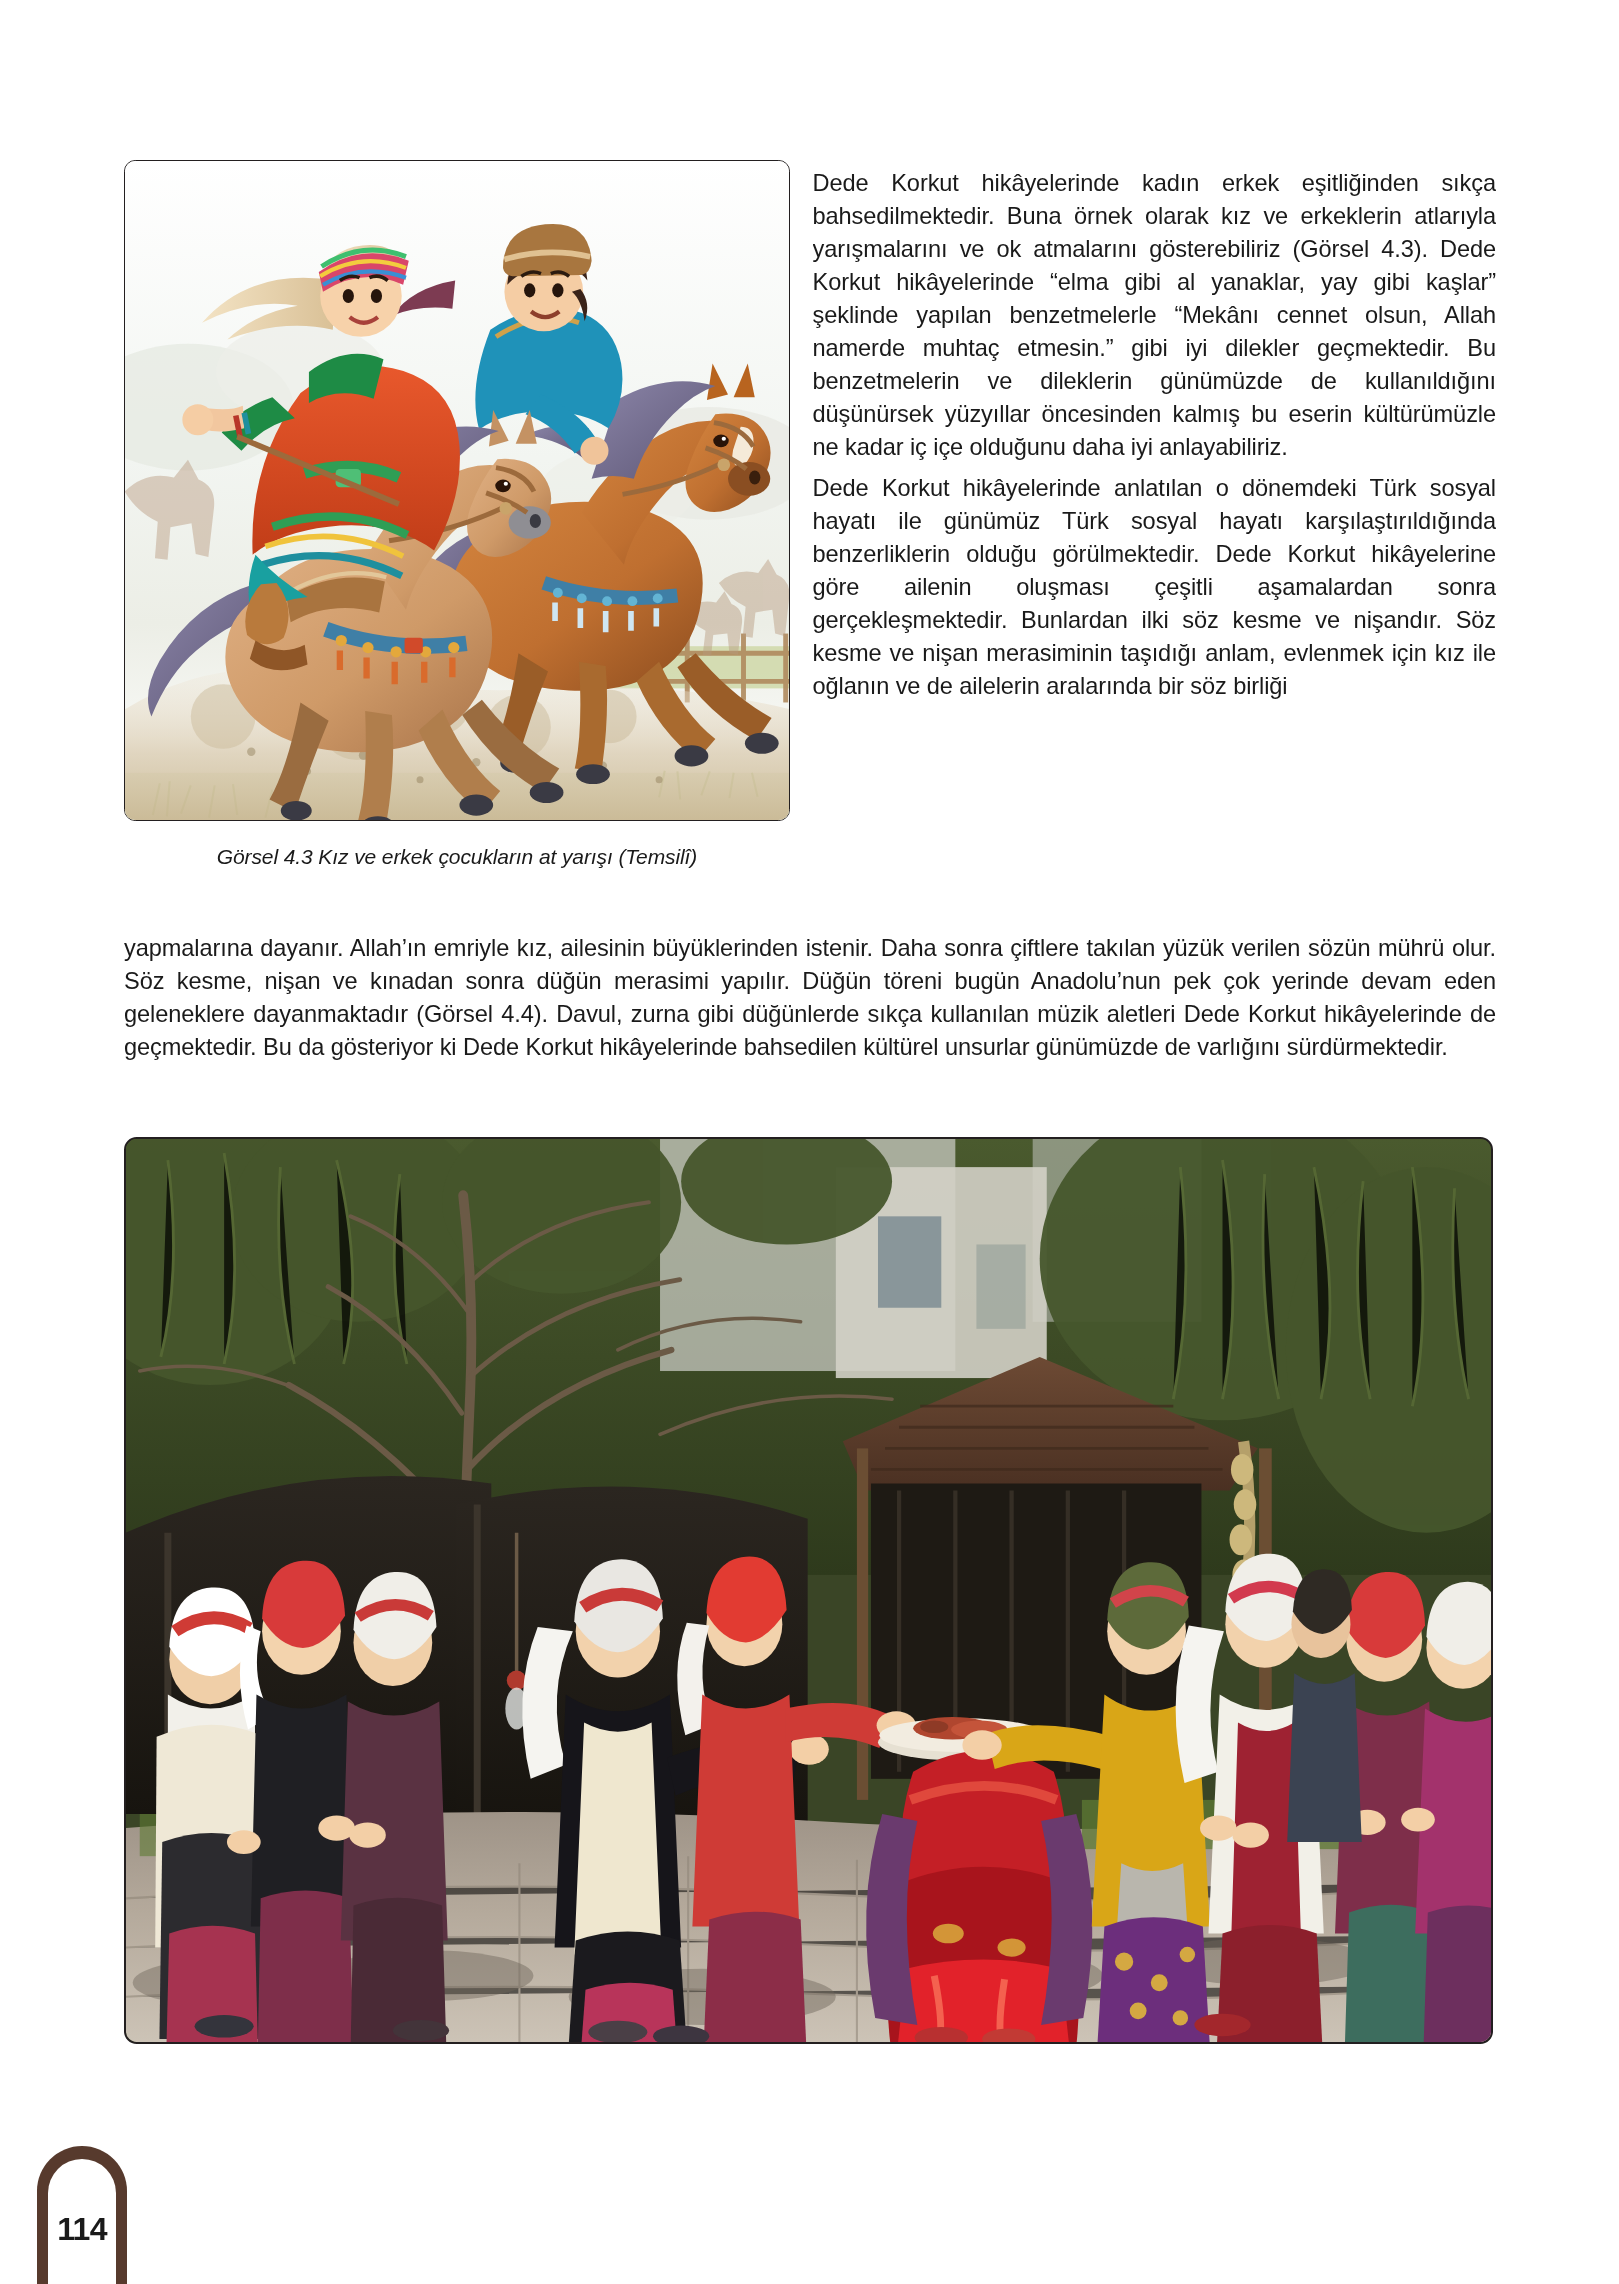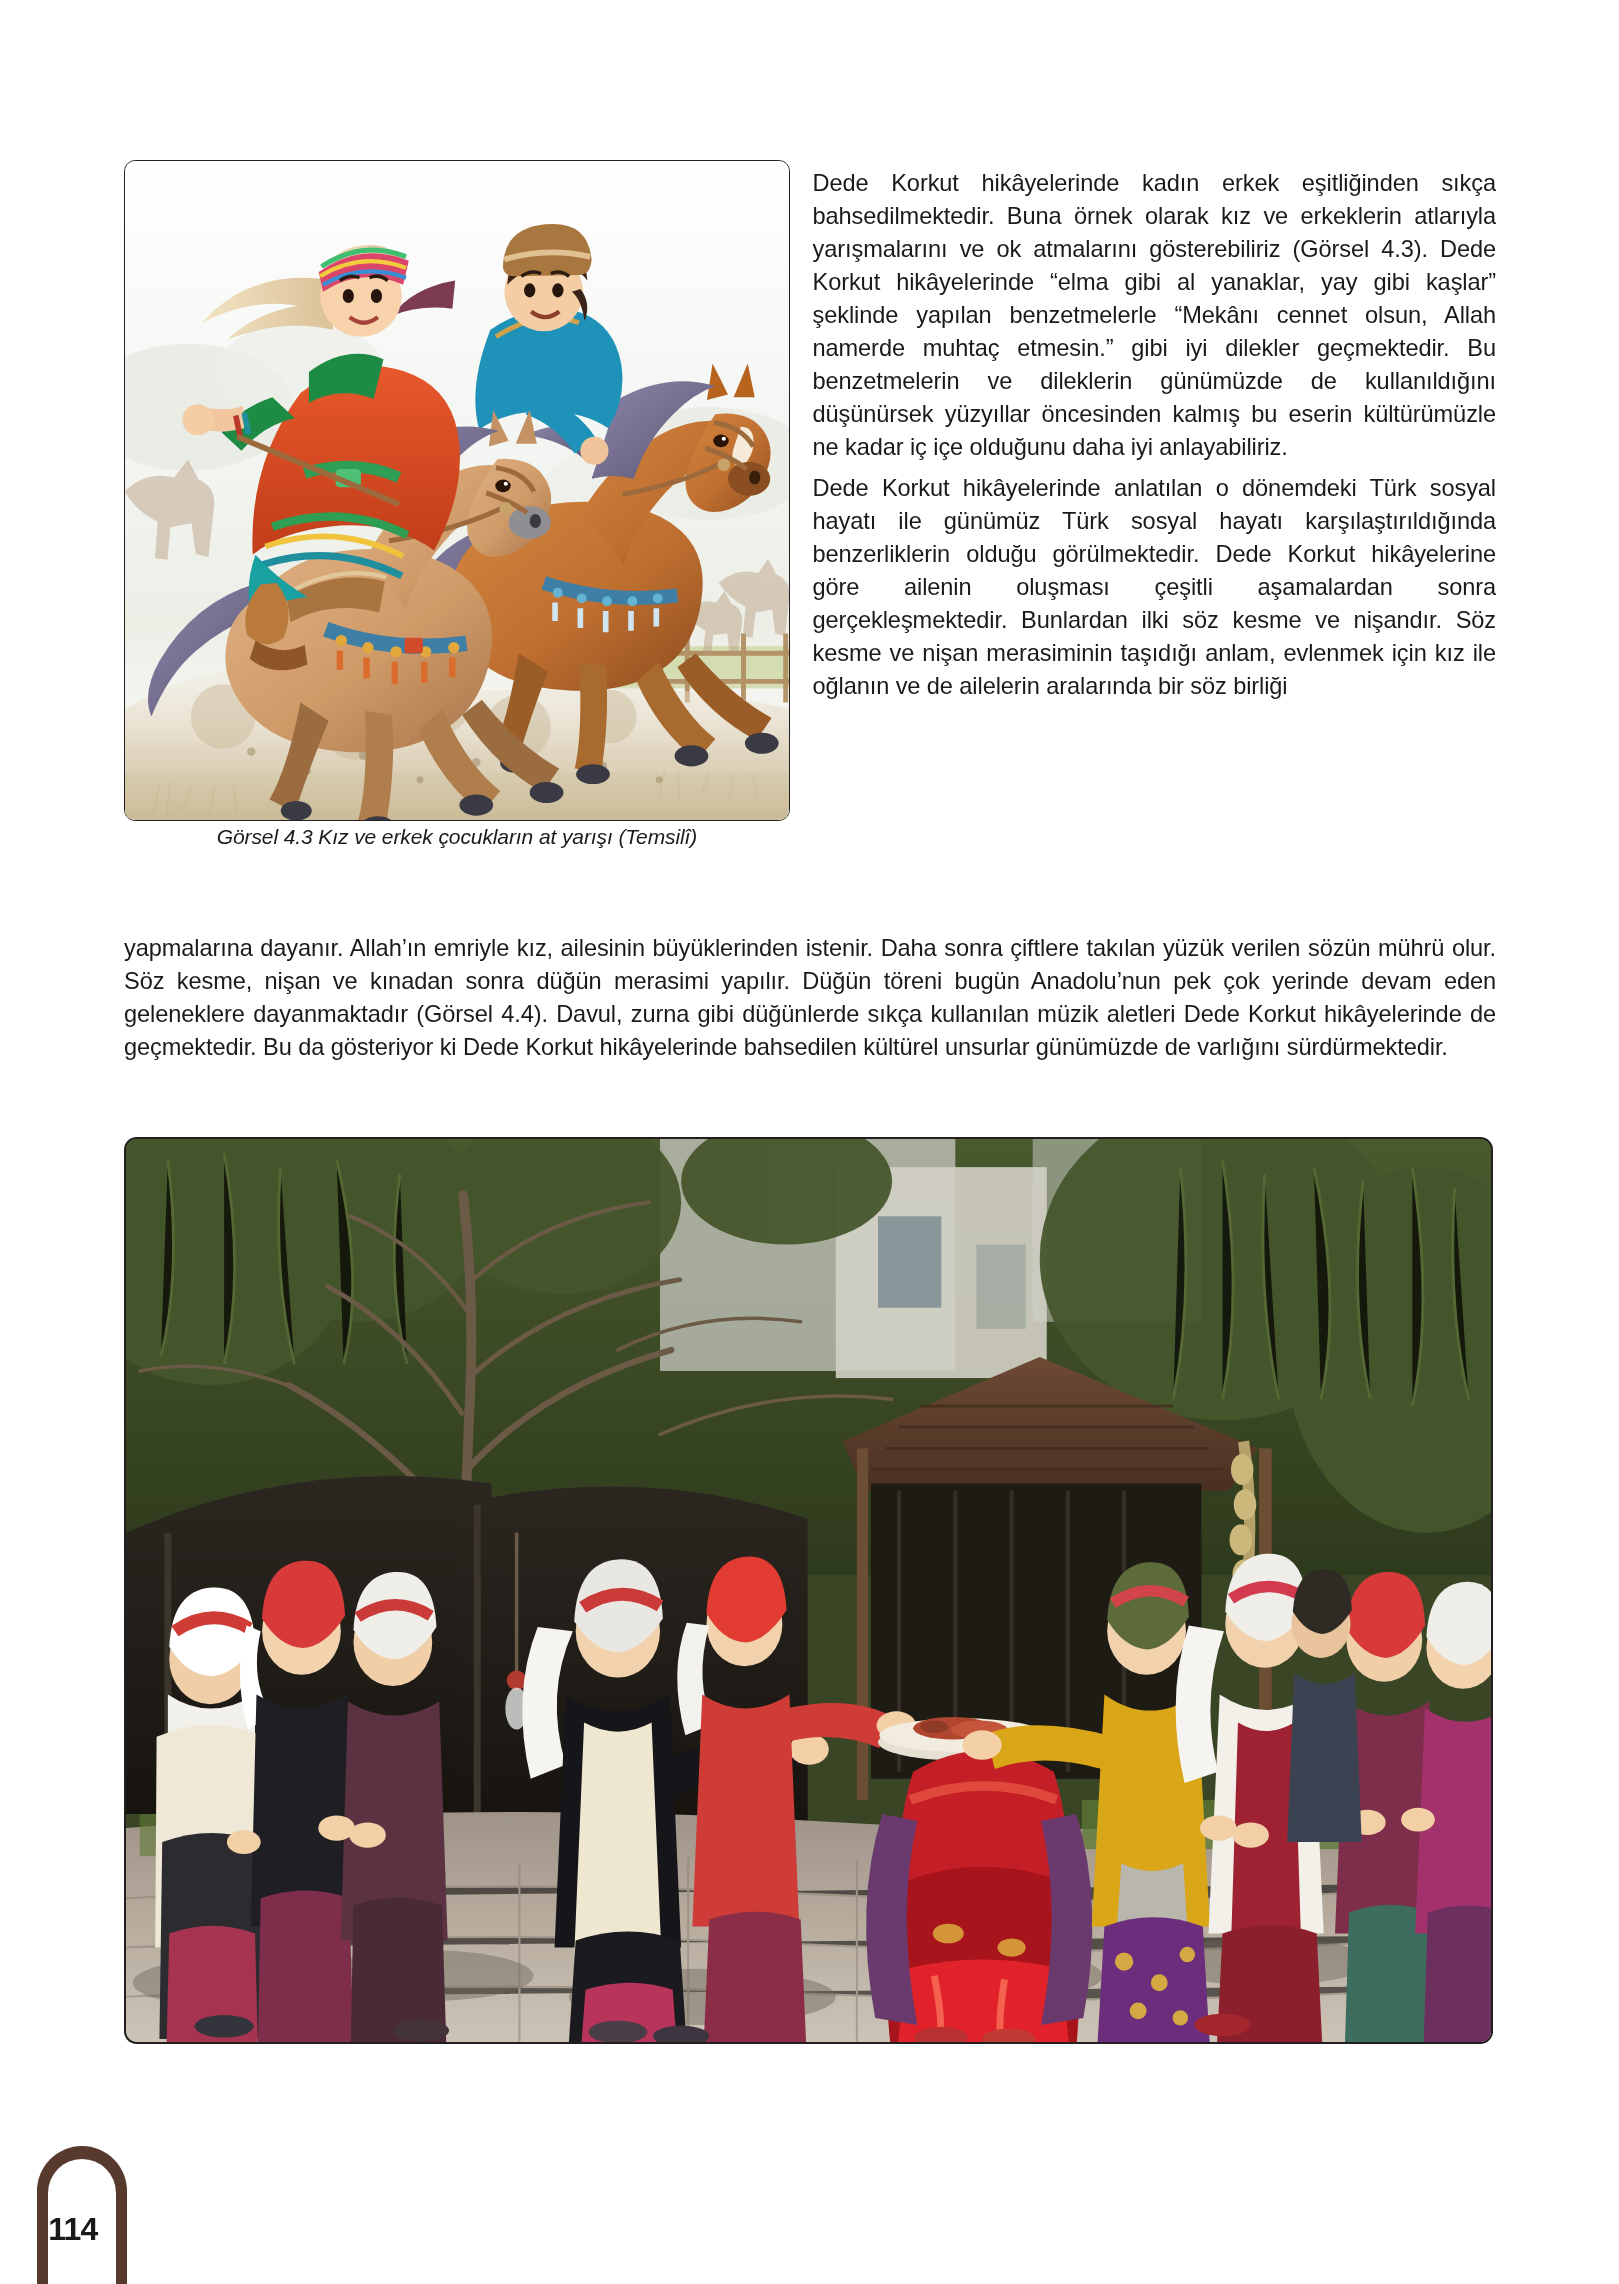--- a/index.html
+++ b/index.html
@@ -43,21 +43,21 @@
     position: relative;
     background: #f3f5f3;
   }
 
   .caption {
     font-family: "Liberation Sans", sans-serif;
     font-style: italic;
     font-size: 21px;
     color: #1a1a1a;
     text-align: center;
-    padding-top: 4px;
+    padding-top: 24px;
     letter-spacing: -0.1px;
   }
 
   .col-text {
     overflow: hidden;
     font-size: 23.6px;
     line-height: 33px;
     text-align: justify;
     color: #1a1a1a;
     letter-spacing: -0.1px;
@@ -111,20 +111,21 @@
   .page-tab .inner {
     position: absolute;
     left: 11.2px;
     right: 11.2px;
     top: 12.7px;
     bottom: 0;
     background: #ffffff;
     border-radius: 34px 34px 0 0;
     display: flex;
     align-items: center;
+    justify-content: center;
   }
   .page-tab .num {
     font-family: "Liberation Sans", sans-serif;
     font-weight: bold;
     font-size: 32px;
     color: #1a1a1a;
     letter-spacing: -0.7px;
     margin-top: 15.5px;
   }
 

